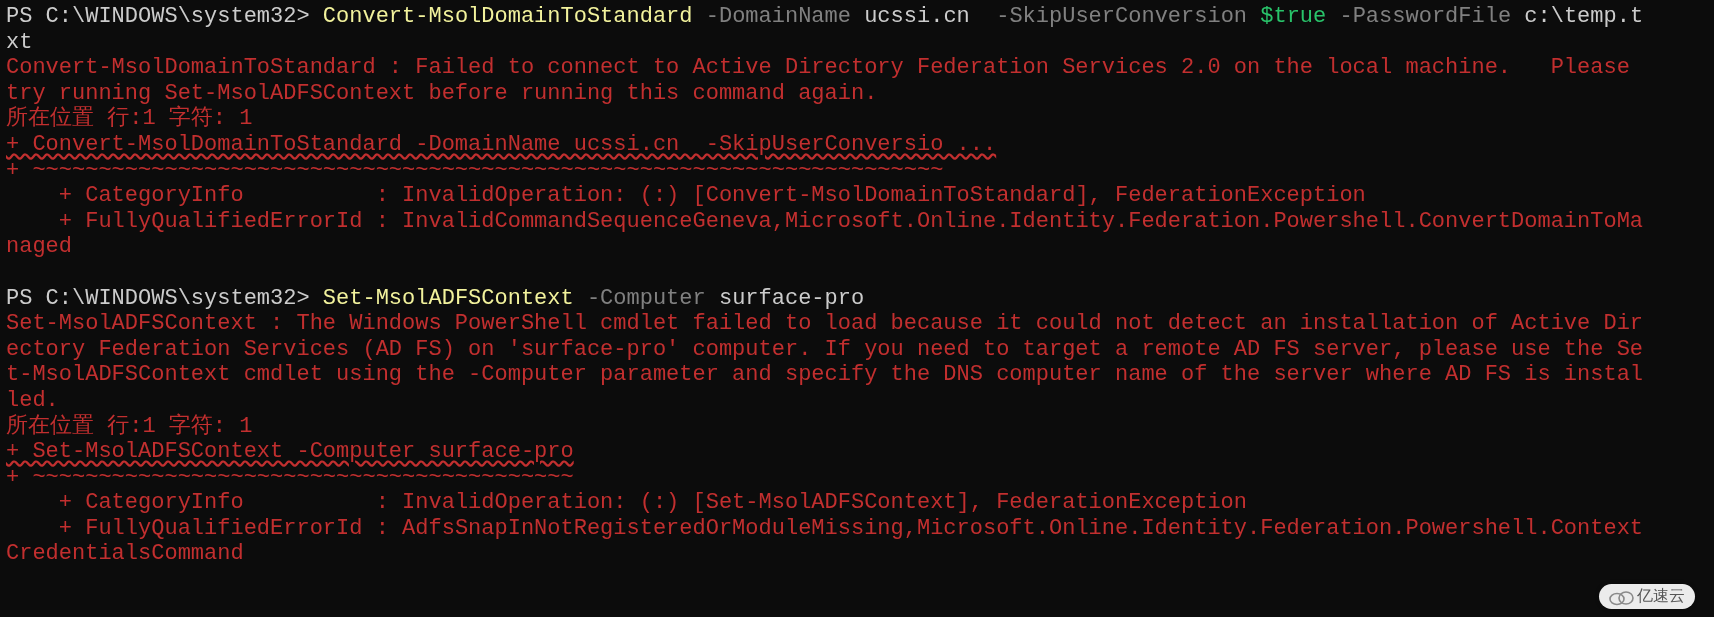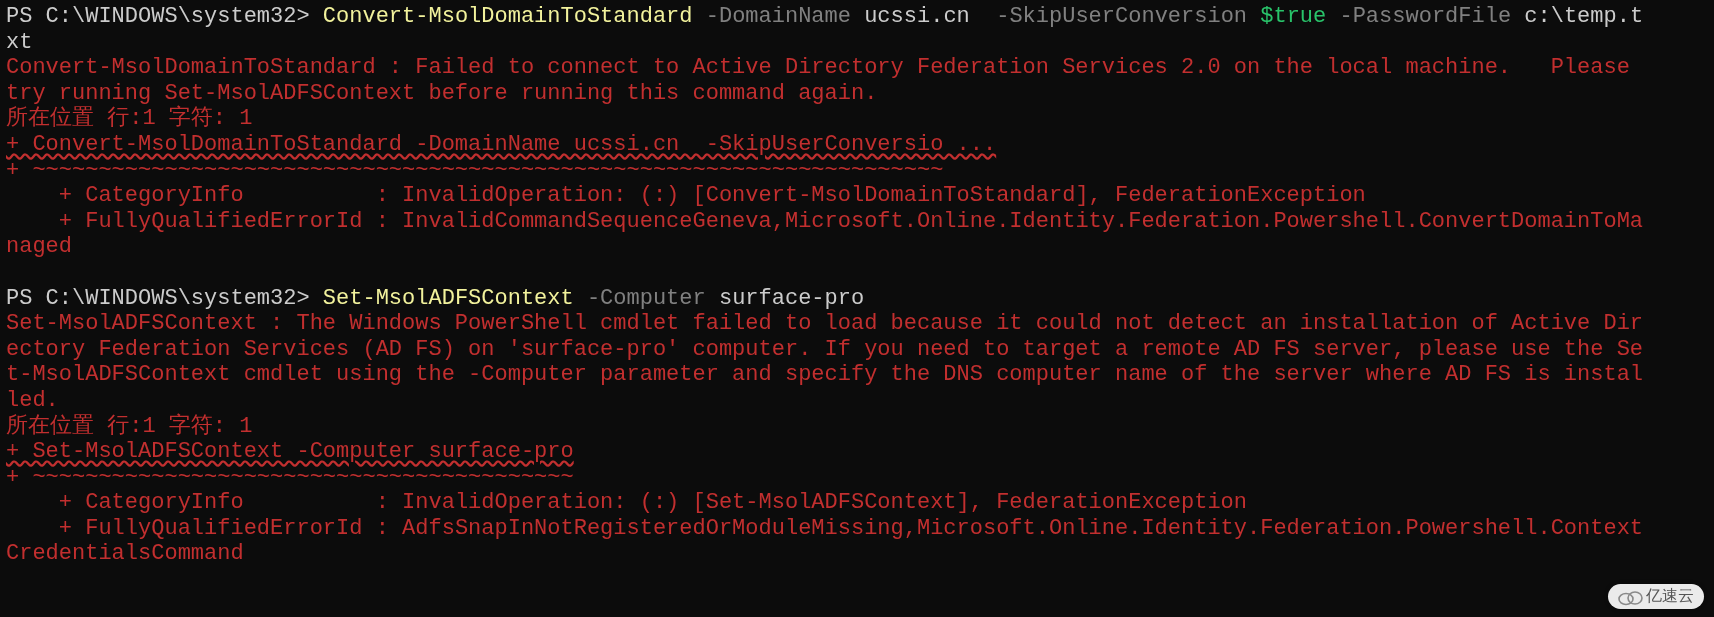--- a/index.html
+++ b/index.html
@@ -25,21 +25,21 @@
   }
   .prompt  { color: #cccccc; }
   .cmd     { color: #f2f29c; }  
   .param   { color: #808080; }  
   .arg     { color: #cccccc; }  
   .bool    { color: #29c36a; }  
   .err     { color: #c22f2f; }  
   .errul   { color: #c22f2f; text-decoration: underline wavy #c22f2f; text-underline-offset: 3px; }
   .watermark {
     position: fixed;
-    right: 10px;
+    right: 19px;
     bottom: 8px;
     padding: 2px 10px 2px 8px;
     background: rgba(255,255,255,0.92);
     border-radius: 14px;
     display: flex;
     align-items: center;
     gap: 2px;
     font-family: "Microsoft YaHei", "SimSun", sans-serif;
     font-size: 16px;
     color: #555;

